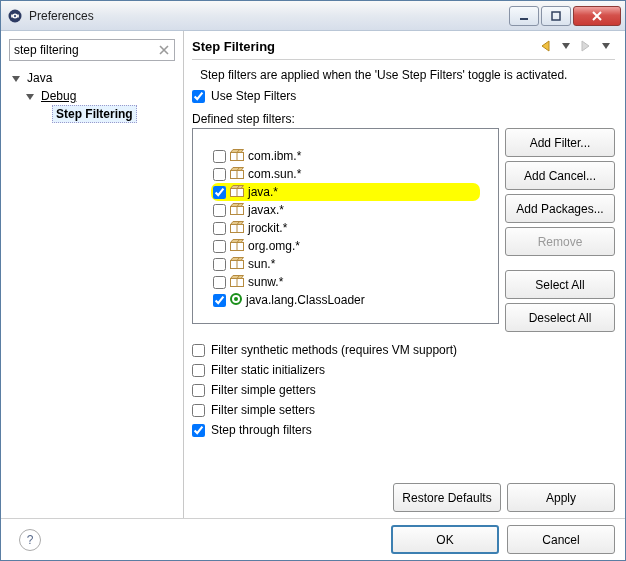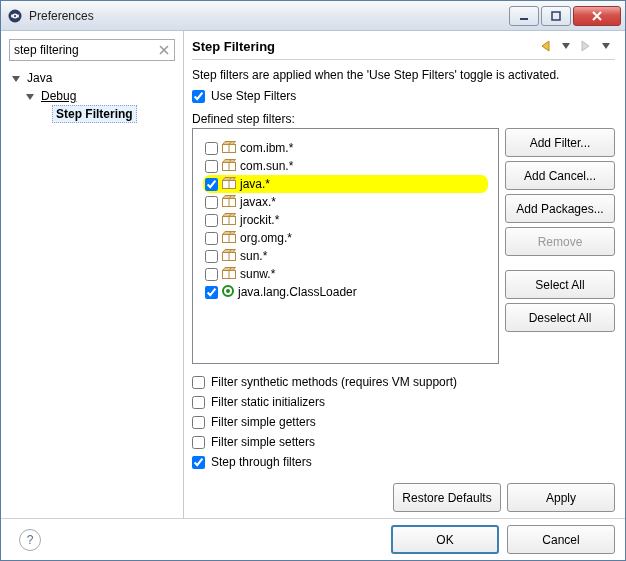--- a/index.html
+++ b/index.html
@@ -21,26 +21,26 @@
   .tree-row { display:flex; align-items:center; height:18px; cursor:pointer; }
   .tw { width:11px; height:11px; margin-right:2px; }
   .tree-label { padding:1px 3px; }
   .tree-label.sel { background:#e5f3ff; border:1px dotted #99c; font-weight:bold; }
   .indent1 { margin-left:14px;text-decoration:underline; }
   .indent2 { margin-left:28px; }
   .right-pane { flex:1; padding:6px 10px 0 8px; display:flex; flex-direction:column; }
   .rp-head { display:flex; align-items:center; border-bottom:1px solid #d0d0d0; padding-bottom:4px; margin-bottom:6px; }
   .rp-title { font-size:13px; font-weight:bold; flex:1; }
   .nav-ico { width:18px; height:18px; margin-left:2px; cursor:pointer; display:flex; align-items:center; justify-content:center; }
-  .desc { margin:2px 0 4px 0; }
+  .desc { margin:2px 0 4px 8px; }
   .chk-line { display:flex; align-items:center; height:20px; gap:4px; }
   .chk-line input { margin:0 2px 0 0; }
   .section-label { margin-top:6px; }
   .filters-area { display:flex; gap:6px; margin-top:2px; }
-  .filters-box { flex:1; border:1px solid #828790; background:#fff; height:236px; overflow:auto; padding:10px; }
+  .filters-box { flex:1; border:1px solid #828790; background:#fff; height:196px; overflow:auto; padding:18px; }
   .frow { display:flex; align-items:center; height:18px; gap:4px; padding:0 2px; }
   .frow.hl { background:#ffff00;border-radius:7px; }
   .frow input { margin:0; }
   .pkg-ico { width:14px; height:12px; }
   .cls-ico { width:12px; height:12px; }
   .side-btns { width:110px; display:flex; flex-direction:column; gap:4px; }
   .btn { height:29px; border:1px solid #8e8f8f; border-radius:3px; background:linear-gradient(#fdfdfd,#ececec); font-family:inherit; font-size:12px; cursor:pointer; padding:0 6px; text-align:center; }
   .btn:disabled { color:#9a9a9a; cursor:default; }
   .spacer6 { height:6px; }
   .options { margin-top:8px; }

